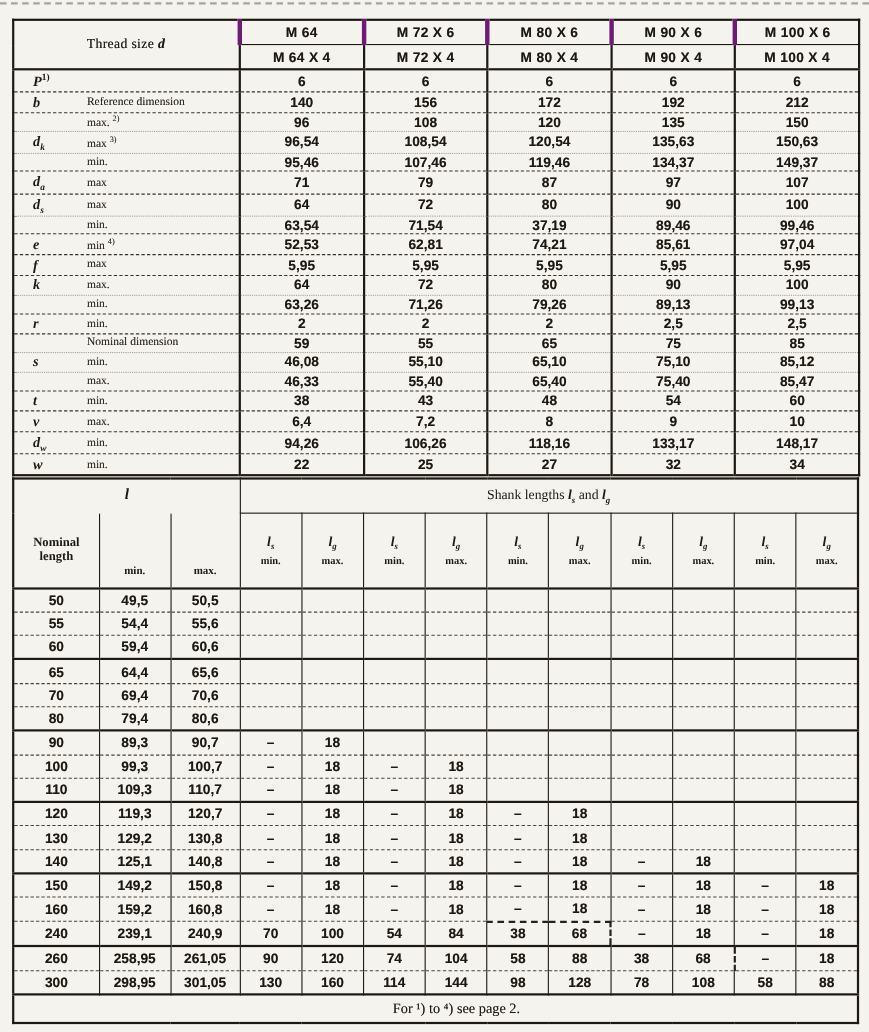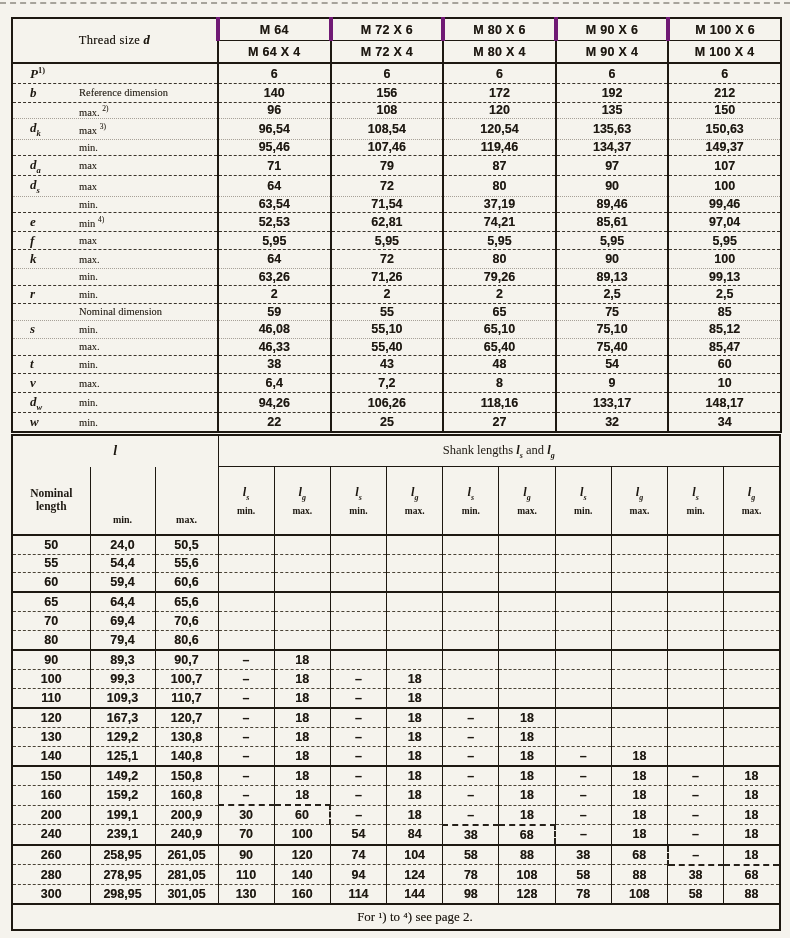--- a/index.html
+++ b/index.html
@@ -430,21 +430,21 @@
           </th>
           <th class="pair hsep">
             <div class="psym"><i>l<sub>g</sub></i></div>
             <div class="pcond">max.</div>
           </th>
         </tr>
     </thead>
     <tbody id="t2-body">
         <tr>
           <td>50</td>
-          <td>24,0</td>
+          <td>49,5</td>
           <td>50,5</td>
           <td></td>
           <td></td>
           <td></td>
           <td></td>
           <td></td>
           <td></td>
           <td></td>
           <td></td>
           <td></td>
@@ -565,21 +565,21 @@
           <td>18</td>
           <td></td>
           <td></td>
           <td></td>
           <td></td>
           <td></td>
           <td></td>
         </tr>
         <tr>
           <td>120</td>
-          <td>167,3</td>
+          <td>119,3</td>
           <td>120,7</td>
           <td>–</td>
           <td>18</td>
           <td>–</td>
           <td>18</td>
           <td>–</td>
           <td>18</td>
           <td></td>
           <td></td>
           <td></td>
@@ -629,35 +629,20 @@
           <td>18</td>
           <td>–</td>
           <td>18</td>
         </tr>
         <tr>
           <td>160</td>
           <td>159,2</td>
           <td>160,8</td>
           <td>–</td>
           <td>18</td>
-          <td>–</td>
-          <td>18</td>
-          <td>–</td>
-          <td>18</td>
-          <td>–</td>
-          <td>18</td>
-          <td>–</td>
-          <td>18</td>
-        </tr>
-        <tr>
-          <td>200</td>
-          <td>199,1</td>
-          <td>200,9</td>
-          <td class="bx1">30</td>
-          <td class="bx2">60</td>
           <td>–</td>
           <td>18</td>
           <td>–</td>
           <td>18</td>
           <td>–</td>
           <td>18</td>
           <td>–</td>
           <td>18</td>
         </tr>
         <tr class="ge">
@@ -682,35 +667,20 @@
           <td>90</td>
           <td>120</td>
           <td>74</td>
           <td>104</td>
           <td>58</td>
           <td>88</td>
           <td class="bx1">38</td>
           <td class="bx2">68</td>
           <td>–</td>
           <td>18</td>
-        </tr>
-        <tr>
-          <td>280</td>
-          <td>278,95</td>
-          <td>281,05</td>
-          <td>110</td>
-          <td>140</td>
-          <td>94</td>
-          <td>124</td>
-          <td>78</td>
-          <td>108</td>
-          <td>58</td>
-          <td>88</td>
-          <td class="bx1">38</td>
-          <td class="bx2">68</td>
         </tr>
         <tr>
           <td>300</td>
           <td>298,95</td>
           <td>301,05</td>
           <td>130</td>
           <td>160</td>
           <td>114</td>
           <td>144</td>
           <td>98</td>

